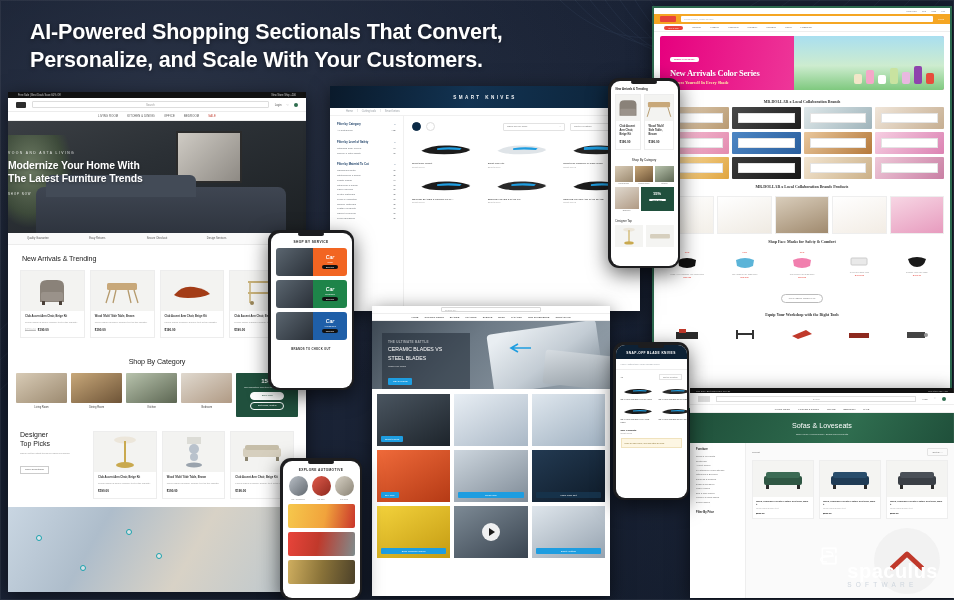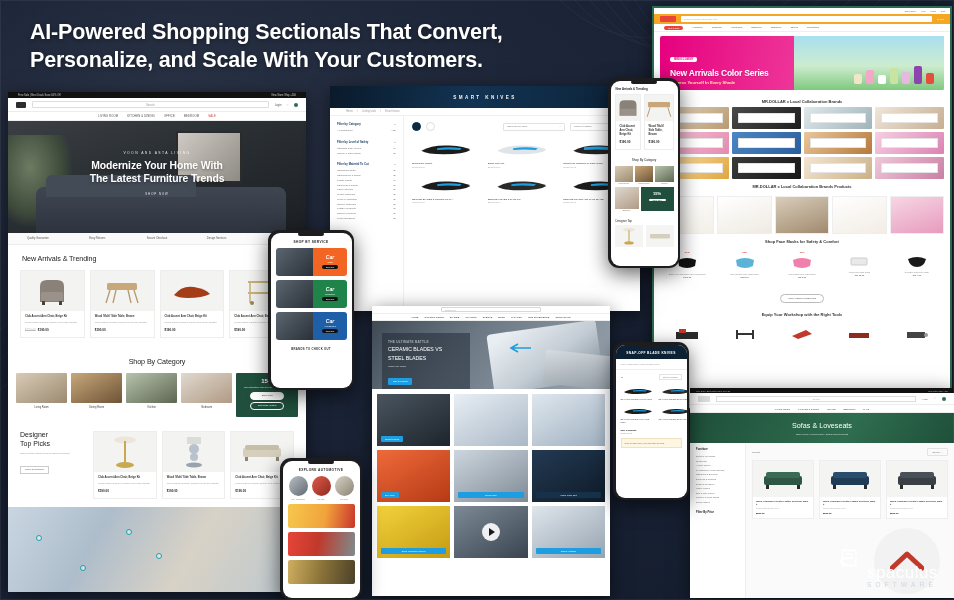--- a/index.html
+++ b/index.html
@@ -51,21 +51,21 @@
   .fa-hero .plant { position:absolute; left:-6px; top:14px; width:70px; height:92px;
     background: radial-gradient(ellipse at 40% 35%, #6d7b63 0%, #3d4a3a 55%, rgba(0,0,0,0) 72%);
     filter: blur(.4px); }
   .fa-hero .art { position:absolute; right:64px; top:10px; width:66px; height:52px;
     background: linear-gradient(135deg,#cfcbc4,#8e8a84); border:2px solid #2b2b2b; }
   .fa-hero .sofa { position:absolute; left:28px; bottom:-6px; width:250px; height:52px;
     background: linear-gradient(180deg,#3f4652 0%, #2c323c 100%);
     border-radius: 8px 8px 3px 3px; }
   .fa-hero .sofa:before { content:""; position:absolute; left:10px; top:-12px;
     width: 150px; height: 22px; background:#434b57; border-radius: 6px 6px 0 0; }
-  .fa-hero-txt { position:absolute; left:0; right:0; top:30px; text-align:center; color:#fff; }
+  .fa-hero-txt { position:absolute; left:0; right:0; top:30px; color:#fff; }
   .fa-kicker { font-size:3.4px; letter-spacing:1.4px; opacity:.85; margin-bottom:4px; }
   .fa-h1 { font-size:10.4px; line-height:1.28; font-weight:600; letter-spacing:-.1px;
     text-shadow:0 1px 3px rgba(0,0,0,.4); }
   .fa-cta { margin-top:6px; font-size:2.8px; letter-spacing:1px; opacity:.9; }
   .fa-usps { height: 12px; background:#fafafa; border-bottom:1px solid #ececec;
     display:flex; align-items:center; font-size:2.7px; color:#555; }
   .fa-usps > div { flex:1; text-align:center; }
   .sec-title { text-align:center; font-size:7.2px; color:#222; font-weight:500;
     padding: 9px 0 7px; letter-spacing:-.1px; }
   .fa-prods { display:flex; gap:5px; padding: 0 12px 10px; }
@@ -170,21 +170,21 @@
   .tile .cap.dark { background:#16324a; }
   .tile .cap.wide { left:4px; right:4px; text-align:center; }
   .play { position:absolute; left:50%; top:50%; transform:translate(-50%,-50%);
     width:18px; height:18px; border-radius:50%; background: rgba(255,255,255,.9);
     display:flex; align-items:center; justify-content:center; }
   .play:after { content:""; border-left: 6px solid #1b1b1b; border-top:4px solid transparent;
     border-bottom:4px solid transparent; margin-left:2px; }
 
   
   #panelD { left: 652px; top: 6px; width: 300px; height: 404px;
-    border: 2px solid #2d6a4f; }
+    border: 2px solid #2d6a4f; font-family: Liberation Serif, serif; }
   .md-top { height:6px; background:#fff; display:flex; align-items:center;
     justify-content:flex-end; gap:5px; padding-right:5px; font-size:2.2px; color:#666; }
   .md-bar { height:10px; background:#f5a623; display:flex; align-items:center;
     padding: 0 6px; gap:5px; }
   .md-logo { width:16px; height:6px; background:#e8443a; border-radius:1px; }
   .md-input { flex:1; height:6px; background:#fff; border-radius:1px; font-size:2.2px;
     color:#aaa; display:flex; align-items:center; padding-left:3px; }
   .md-nav { height:8px; background:#fff; display:flex; align-items:center; gap:9px;
     padding-left:10px; font-size:2.4px; color:#555; border-bottom:1px solid #eee; }
   .md-nav .pill { background:#e8443a; color:#fff; border-radius:6px; padding:1px 4px;
@@ -286,21 +286,21 @@
   .circ { flex:1; text-align:center; }
   .circ .c { height:20px; border-radius:50%; background:#e9e9e9;
     background-image: linear-gradient(135deg,#b9bfc6,#61686f); }
   .circ .l { font-size:1.9px; color:#888; margin-top:2px; }
   .banner-sm { margin: 0 5px 4px; height: 24px; border-radius:2px; overflow:hidden; }
 
   
   .wm { position:absolute; right: 16px; bottom: 12px; display:flex;
     align-items:center; gap:6px; z-index: 20; }
   .wm .mark { width: 22px; height: 22px; }
-  .wm .txt .t1 { color:#fff; font-size:17px; letter-spacing:.5px; font-weight:400;margin-top:36px; }
+  .wm .txt .t1 { color:#fff; font-size:20px; letter-spacing:.5px; font-weight:700;margin-top:36px; }
   .wm .txt .t2 { color:#cfd6de; font-size:6.5px; letter-spacing:4.2px; margin-top:-2px; }
   .wm-circle { position:absolute; right: 14px; bottom: 6px; width: 66px; height: 66px;
     border-radius:50%; background: rgba(240,240,240,.78); z-index: 19;
     display:flex; align-items:center; justify-content:center; }
   .wm-circle .chev { width: 34px; height: 22px; }
   .frame-border { position:absolute; inset:0; border:1px solid rgba(255,255,255,.06);
     pointer-events:none; }
 </style>
 </head>
 <body>

